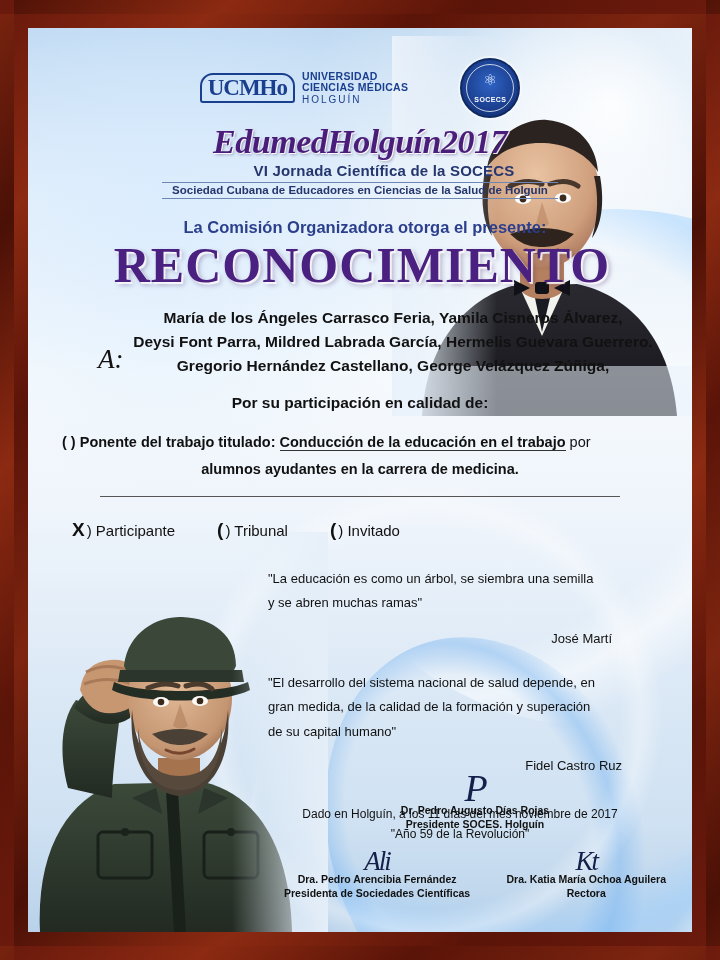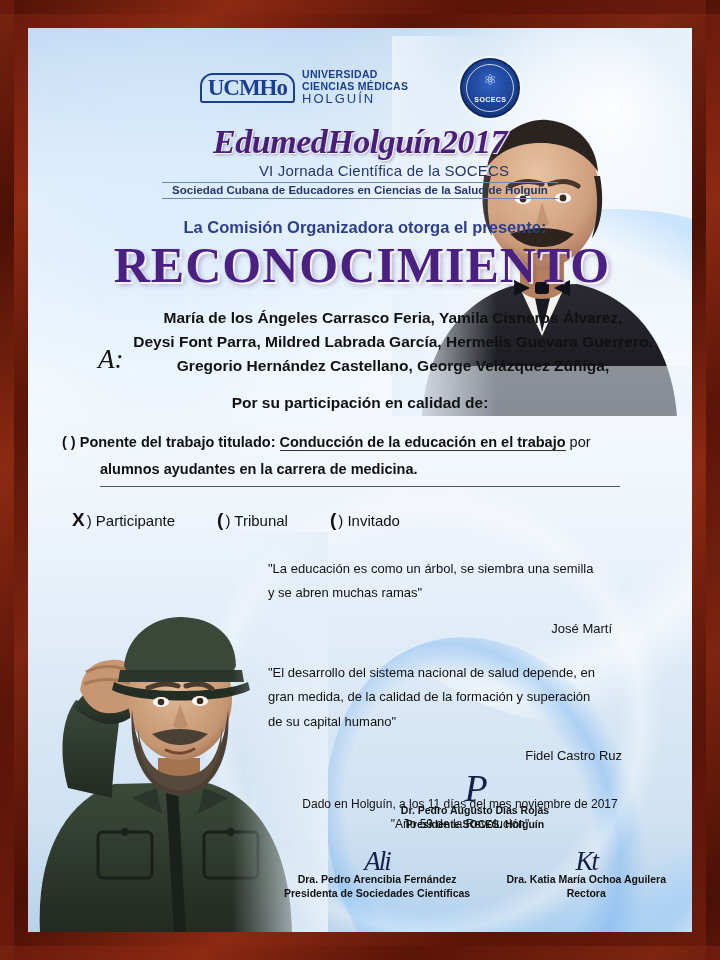--- a/index.html
+++ b/index.html
@@ -109,21 +109,21 @@
     line-height: 1;
   }
   .ucm-text {
     text-align: left;
     line-height: 1.12;
     color: #1b3f8f;
     font-size: 10.5px;
     font-weight: bold;
     letter-spacing: 0.3px;
   }
-  .ucm-text .t3 { font-size: 13px; font-weight: normal; letter-spacing: 2px; }
+  .ucm-text .t3 { font-size: 10px; font-weight: normal; letter-spacing: 2px; }
 
   .socecs-logo {
     width: 56px; height: 56px;
     border-radius: 50%;
     background: radial-gradient(circle at 50% 42%, #2f63c4 0%, #1b3f8f 60%, #10265c 100%);
     border: 2px solid #0f2a63;
     color: #fff;
     position: relative;
     box-shadow: 0 0 0 2px rgba(255,255,255,0.5);
   }
@@ -153,21 +153,21 @@
     font-size: 34px;
     font-weight: bold;
     font-style: italic;
     color: #4b1d7a;
     text-shadow: 1px 1px 0 rgba(255,255,255,0.9), 2px 2px 3px rgba(60,30,90,0.35);
     letter-spacing: -0.5px;
     line-height: 1.05;
   }
   .title-sub1 {
     font-size: 15px;
-    font-weight: normal;
+    font-weight: bold;
     color: #25366e;
     margin-top: 2px;
     letter-spacing: 0.2px;
     margin-left: 48px;
   }
   .title-sub2 {
     font-size: 11.5px;
     font-weight: bold;
     color: #25366e;
     margin-top: 3px;
@@ -240,23 +240,24 @@
     color: #111;
     line-height: 1.75;
   }
   .trabajo .opt { font-weight: bold; }
   .trabajo .titulo-trabajo {
     font-weight: bold;
     border-bottom: 1px solid #333;
   }
   .trabajo .line2 {
     display: block;
+    text-align: center;
     font-weight: bold;
     border-bottom: 1px solid #555;
-    padding-bottom: 4px;
+    padding-bottom: 14px;
     margin: 2px 38px 0 38px;
   }
 
   .cats {
     display: flex;
     align-items: center;
     margin: 22px 0 0 44px;
     font-size: 15px;
     color: #111;
     gap: 42px;

